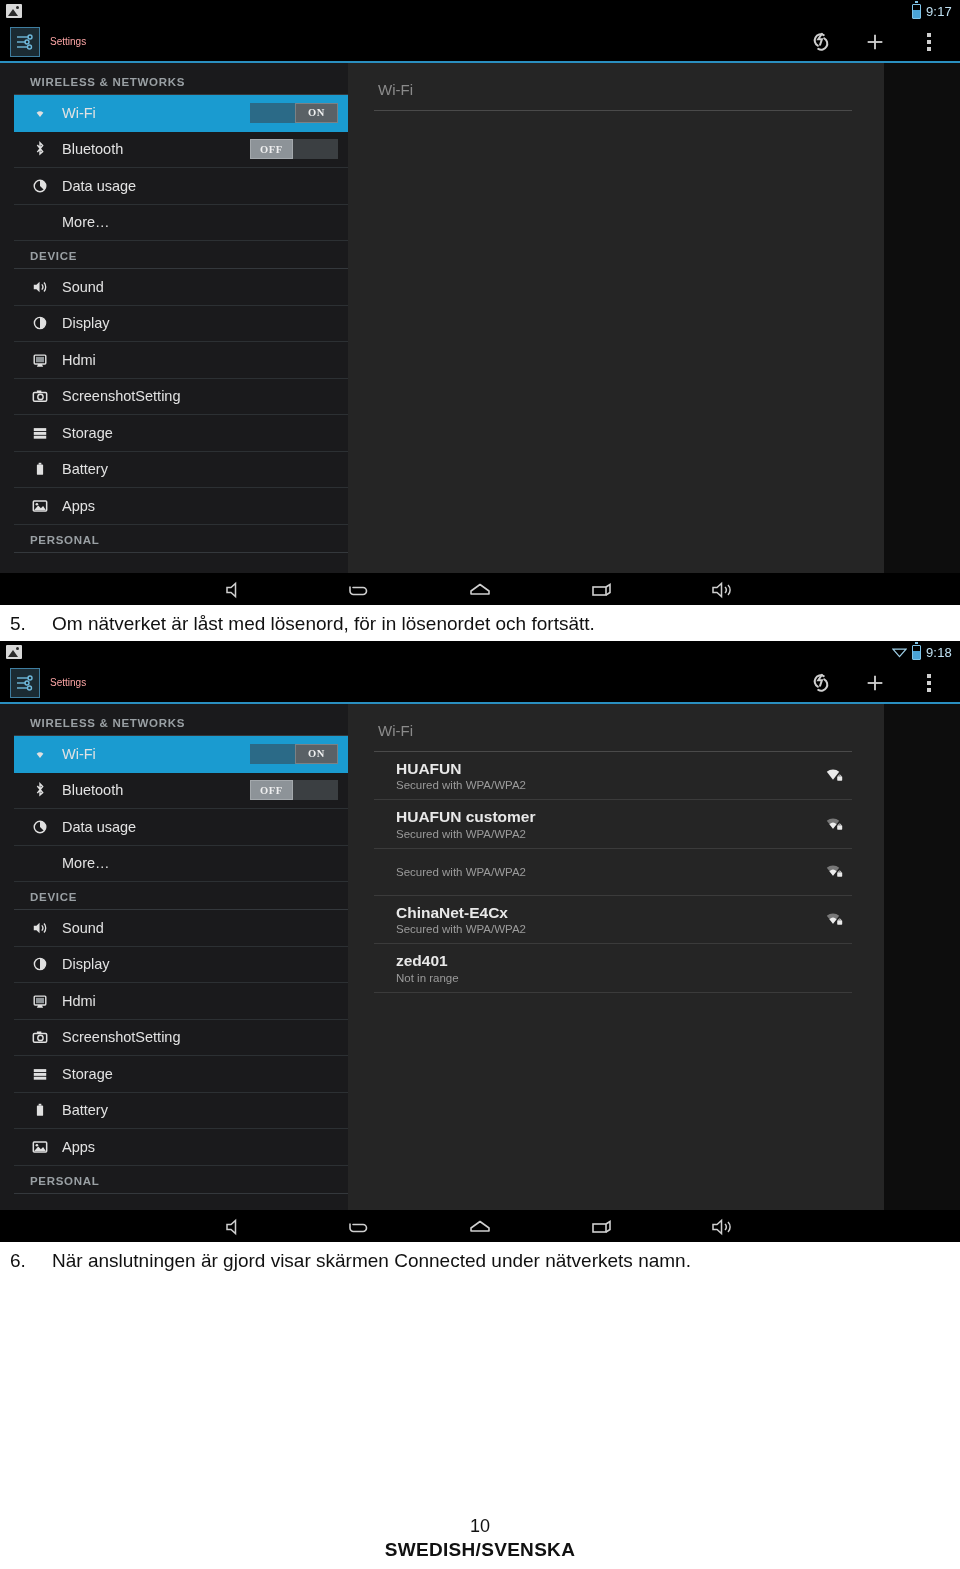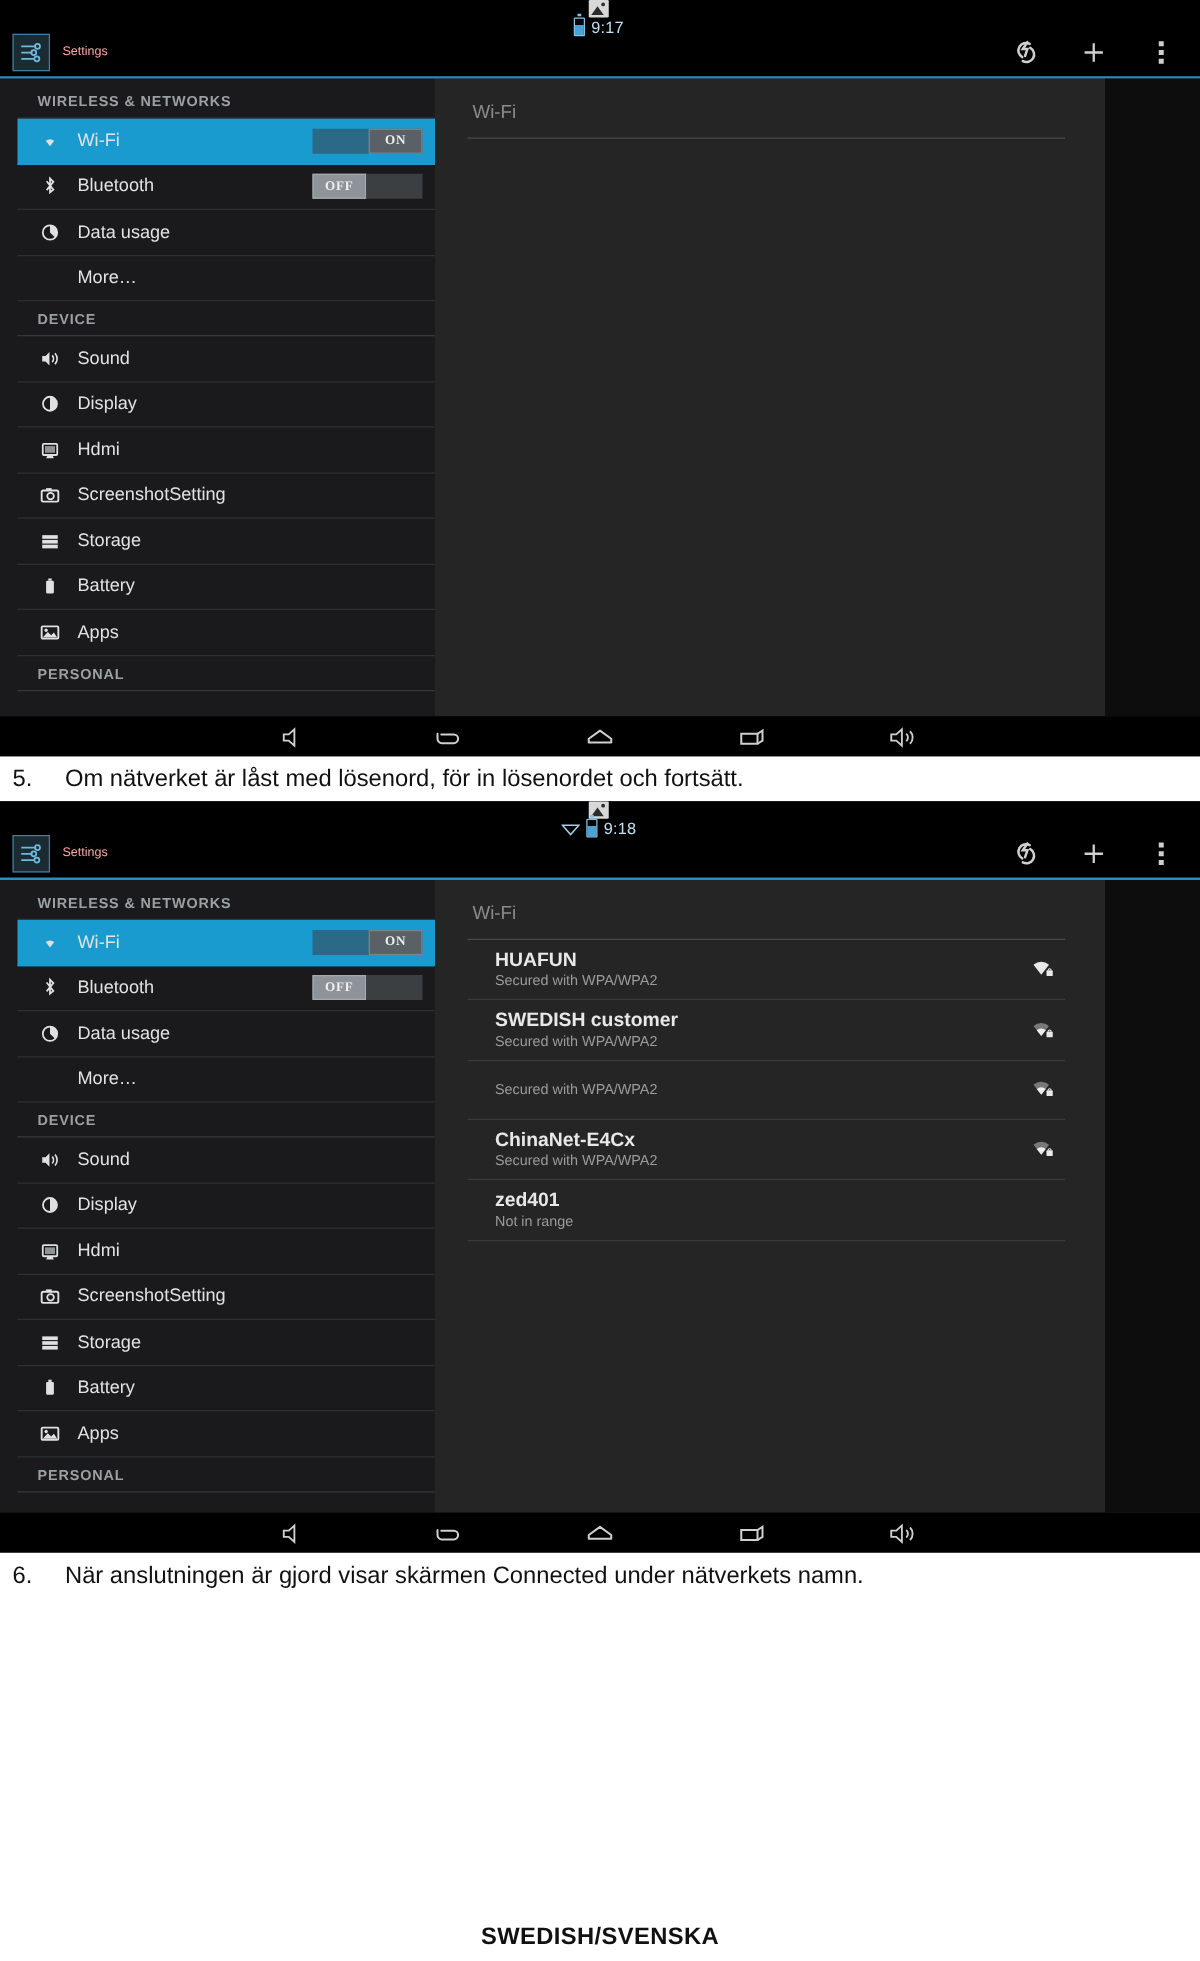--- a/index.html
+++ b/index.html
@@ -20,21 +20,20 @@
   }
 
   
   .status-bar {
     height: 22px;
     background: #000000;
     display: flex;
     align-items: center;
     justify-content: space-between;
     padding: 0 8px 0 6px;
-    flex-direction: column;
   }
   .status-left { display: flex; align-items: center; }
   .status-right {
     display: flex;
     align-items: center;
     gap: 5px;
     color: #a8cde0;
     font-size: 12px;
     letter-spacing: .2px;
   }
@@ -668,21 +667,21 @@
               <div class="net-sig">
                 <svg width="22" height="18" viewBox="0 0 22 18">
                   <path d="M11 13.8 L4.8 5.8 A9.2 9.2 0 0 1 17.2 5.8 Z" fill="#e9e9e9" opacity="1"></path>
                   <rect x="15.2" y="10.2" width="5" height="4.6" rx="0.7" fill="#e9e9e9"></rect>
                   <path d="M16.5 10.2 A1.2 1.2 0 0 1 18.9 10.2" fill="none" stroke="#e9e9e9" stroke-width="0.9"></path>
                 </svg>
               </div>
             </div>
             <div class="net-row">
               <div class="net-text">
-                <div class="net-name">SWEDISH customer</div>
+                <div class="net-name">HUAFUN customer</div>
                 <div class="net-sub">Secured with WPA/WPA2</div>
               </div>
               <div class="net-sig">
                 <svg width="22" height="18" viewBox="0 0 22 18">
                   <path d="M11 13.8 L4.8 5.8 A9.2 9.2 0 0 1 17.2 5.8 Z" fill="#bdbdbd" opacity="0.55"></path>
                   <path d="M11 13.8 L7.4 9.2 A5.4 5.4 0 0 1 14.6 9.2 Z" fill="#ececec"></path>
                   <rect x="15.2" y="10.2" width="5" height="4.6" rx="0.7" fill="#e9e9e9"></rect>
                   <path d="M16.5 10.2 A1.2 1.2 0 0 1 18.9 10.2" fill="none" stroke="#e9e9e9" stroke-width="0.9"></path>
                 </svg>
               </div>
@@ -757,14 +756,15 @@
       </div>
     </div>
 </div>
 
 <div class="doc-step">
   <div class="doc-num">6.</div>
   <div class="doc-txt">När anslutningen är gjord visar skärmen Connected under nätverkets namn.</div>
 </div>
 
 <div class="footer">
+  <div class="pg">10</div>
   <div class="lang">SWEDISH/SVENSKA</div>
 </div>
 
 </body></html>

